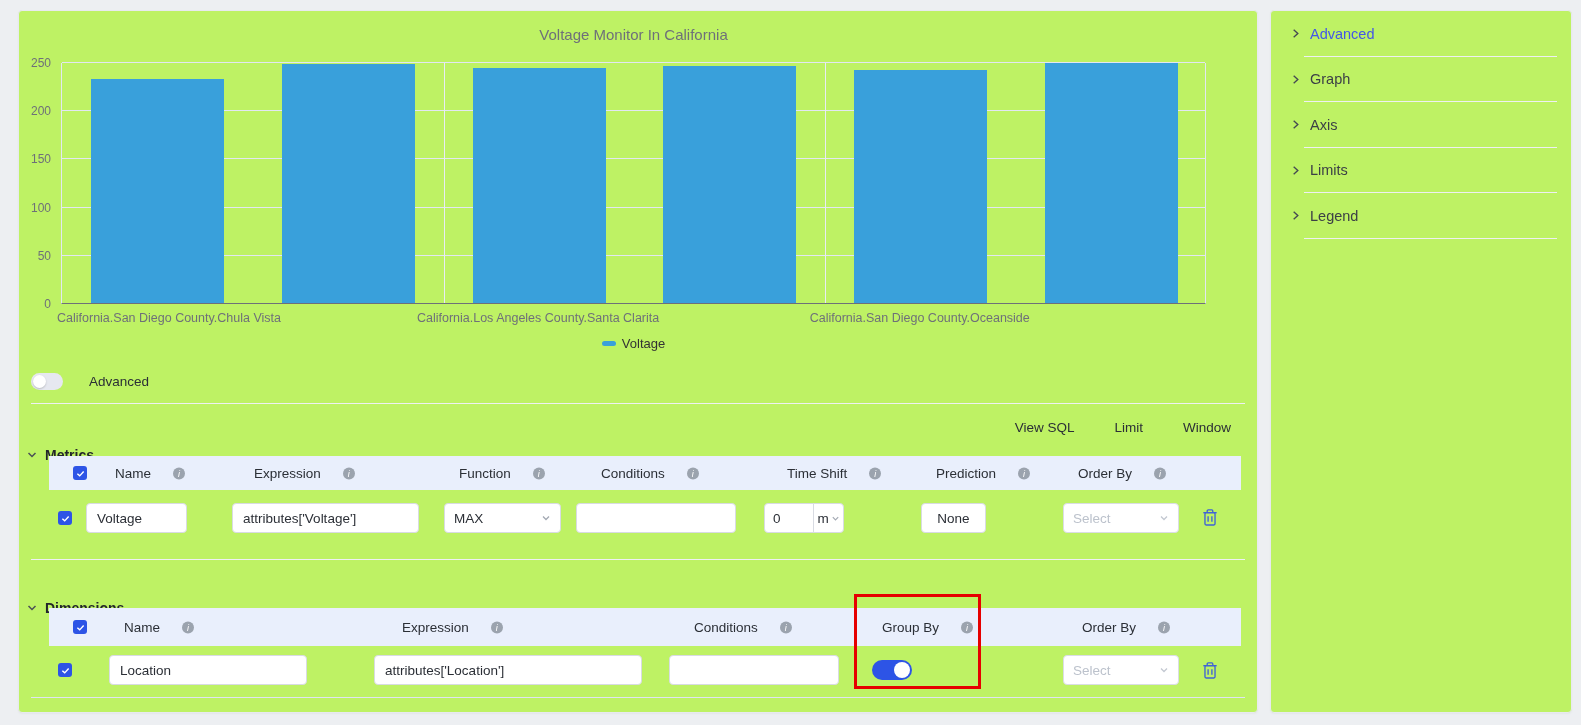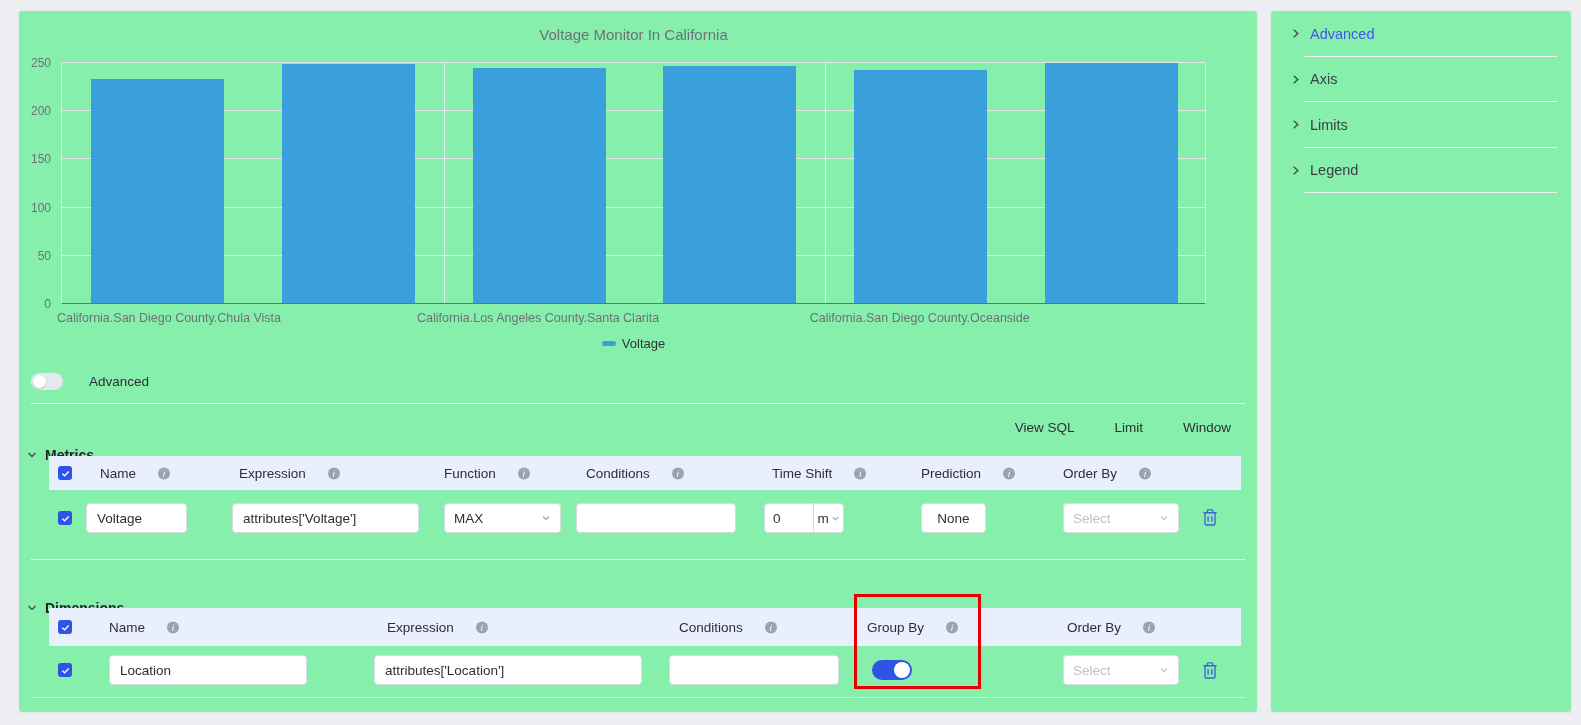--- a/index.html
+++ b/index.html
@@ -4,21 +4,21 @@
 <style>
   * { margin:0; padding:0; box-sizing:border-box; }
   html,body { width:1581px; height:725px; }
   body {
     background:#edeff2;
     font-family:"Liberation Sans","DejaVu Sans",sans-serif;
     font-size:13.5px; color:#2b2f36;
     position:relative; overflow:hidden;
   }
   .card {
-    position:absolute; background:#86efac;
+    position:absolute; background:#bef264;
     border:1px solid #e8eaef; border-radius:4px;
     box-shadow:0 1px 2px rgba(25,30,50,.04);
   }
   #main-card { left:18px; top:10px; width:1240px; height:703px; }
   #side-card { left:1270px; top:10px; width:302px; height:703px; }
 
   
   .chart-title { position:absolute; left:42px; top:15px; width:1145px; text-align:center;
                  font-size:15px; color:#6e7079; }
   #plot { position:absolute; left:42px; top:52px; width:1145px; height:241px;
@@ -49,21 +49,21 @@
 
   
   .sec-head { position:absolute; display:flex; align-items:center; gap:7px;margin-top:28px; }
   .sec-title { font-size:14px; font-weight:bold; color:#23262b; }
   .links { position:absolute; right:26px; display:flex; gap:40px; }
   .link { cursor:pointer; color:#2b2f36; }
 
   
   .thead { position:absolute; left:30px; width:1192px; background:#e9effc; }
   .hcell { position:absolute; top:50%; transform:translateY(-50%); display:flex; align-items:center; gap:22px;
-           font-weight:500; color:#2b2f36; white-space:nowrap; }
+           font-weight:500; color:#2b2f36; white-space:nowrap;margin-left:15px; }
   .info { width:12px; height:12px; border-radius:50%; background:#9ba3ae; color:#fff;
           font-size:9px; line-height:12px; text-align:center; display:inline-block; font-style:italic; }
   .info::after { content:"i"; }
   .checkbox { width:14px; height:14px; border-radius:3px; display:flex; align-items:center;
               justify-content:center; cursor:pointer; }
   .tinput { position:absolute; height:30px; border:1px solid #d8dbe2; border-radius:4px;
             padding:0 10px; font-size:13.5px; color:#2b2f36; outline:none; background:#fff;
             font-family:inherit; }
   .select { position:absolute; height:30px; border:1px solid #d8dbe2; border-radius:4px; background:#fff;
             display:flex; align-items:center; justify-content:space-between; padding:14px 9px; cursor:pointer; }
@@ -303,20 +303,26 @@
   <div class="side-item active">
     <svg width="11" height="11" viewBox="0 0 12 12">
         <polyline points="4,2 8.5,6 4,10" fill="none" stroke="#454a52" stroke-width="1.5"></polyline>
       </svg>
     <span class="side-label" style="color: rgb(67, 86, 232);">Advanced</span>
   </div>
   <div class="side-item">
     <svg width="11" height="11" viewBox="0 0 12 12">
         <polyline points="4,2 8.5,6 4,10" fill="none" stroke="#454a52" stroke-width="1.5"></polyline>
       </svg>
+    <span class="side-label">Graph</span>
+  </div>
+  <div class="side-item">
+    <svg width="11" height="11" viewBox="0 0 12 12">
+        <polyline points="4,2 8.5,6 4,10" fill="none" stroke="#454a52" stroke-width="1.5"></polyline>
+      </svg>
     <span class="side-label">Axis</span>
   </div>
   <div class="side-item">
     <svg width="11" height="11" viewBox="0 0 12 12">
         <polyline points="4,2 8.5,6 4,10" fill="none" stroke="#454a52" stroke-width="1.5"></polyline>
       </svg>
     <span class="side-label">Limits</span>
   </div>
   <div class="side-item">
     <svg width="11" height="11" viewBox="0 0 12 12">

